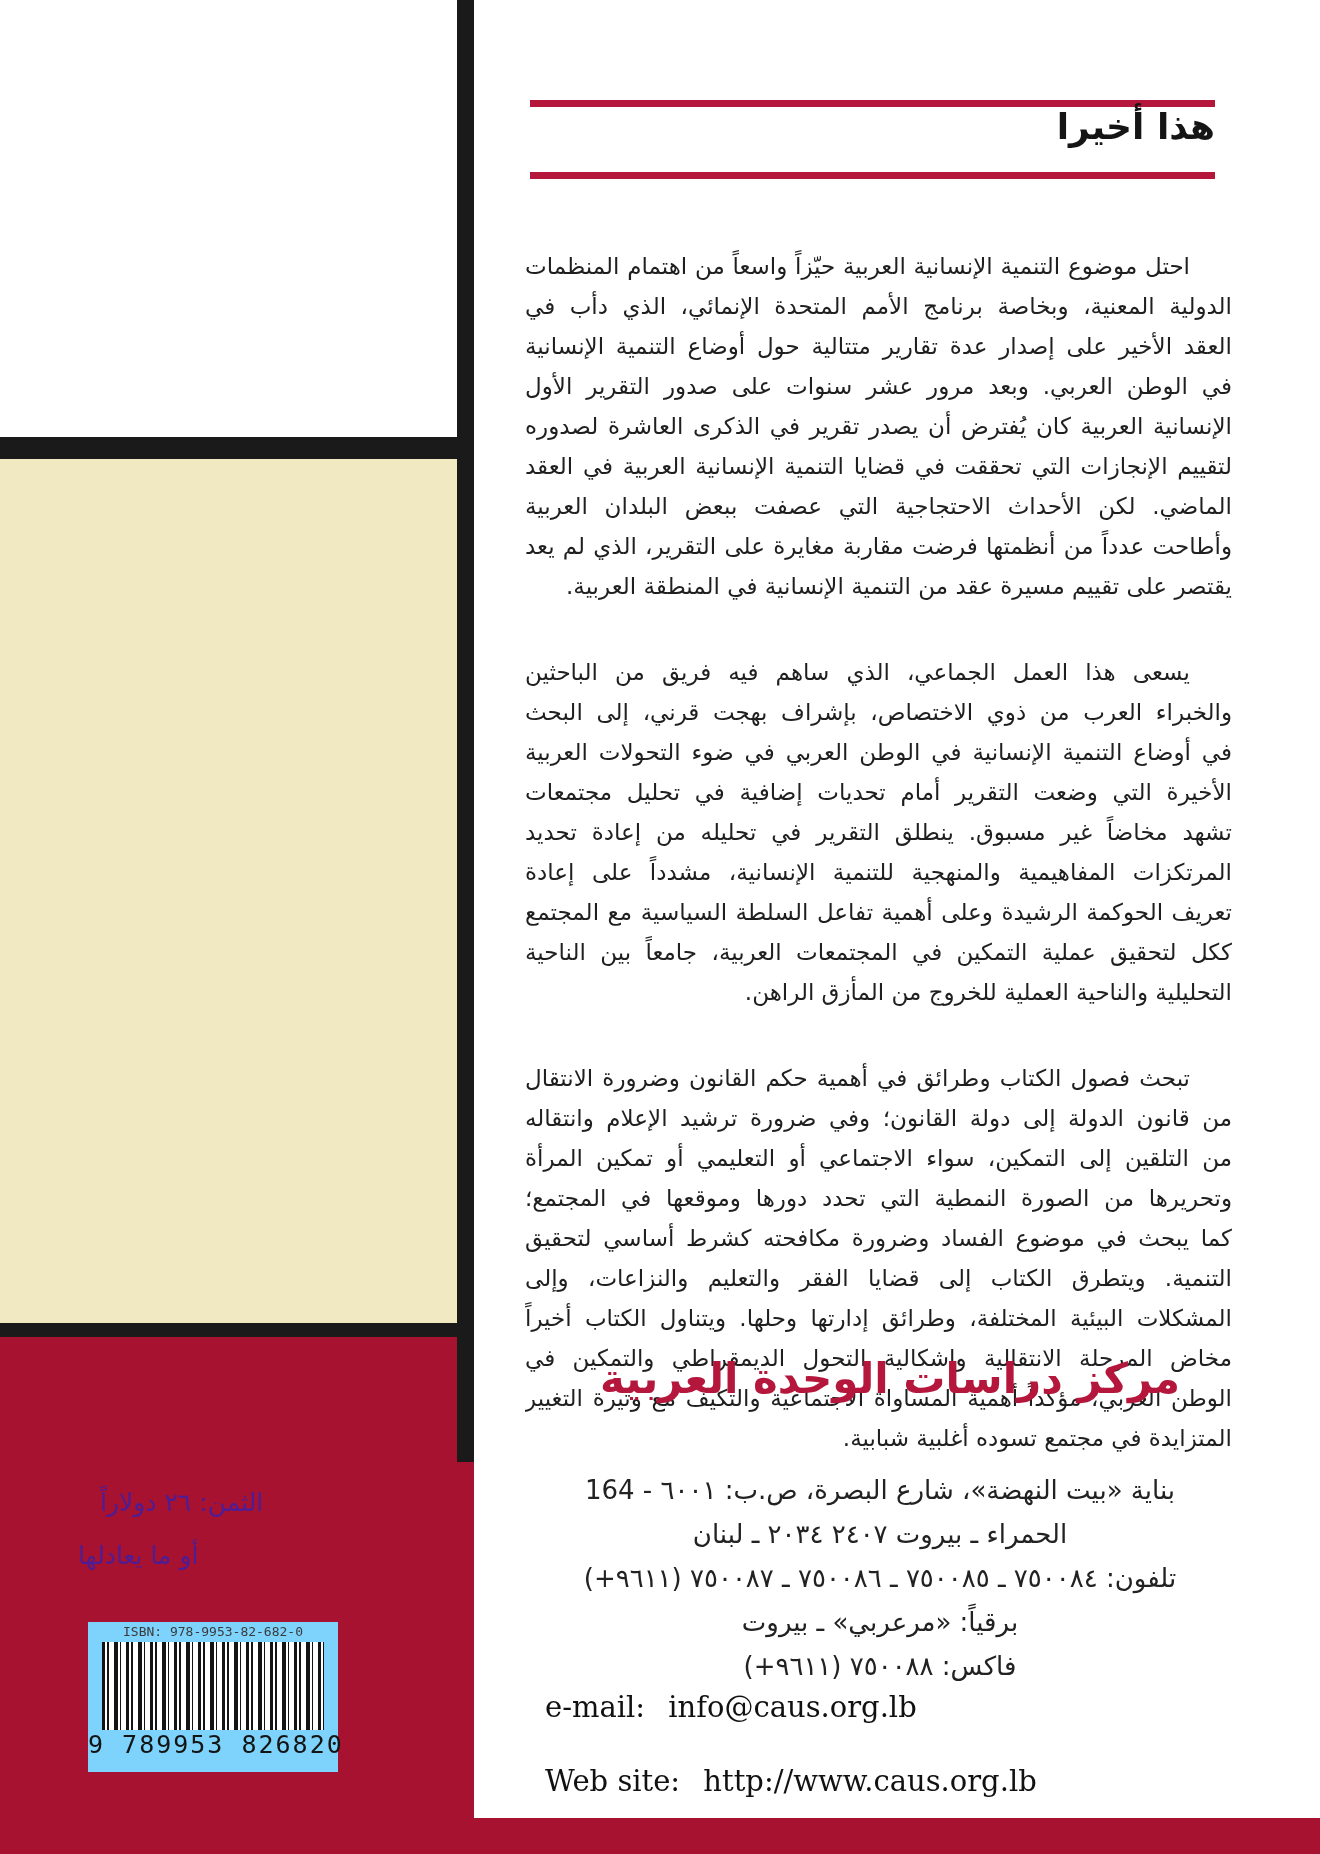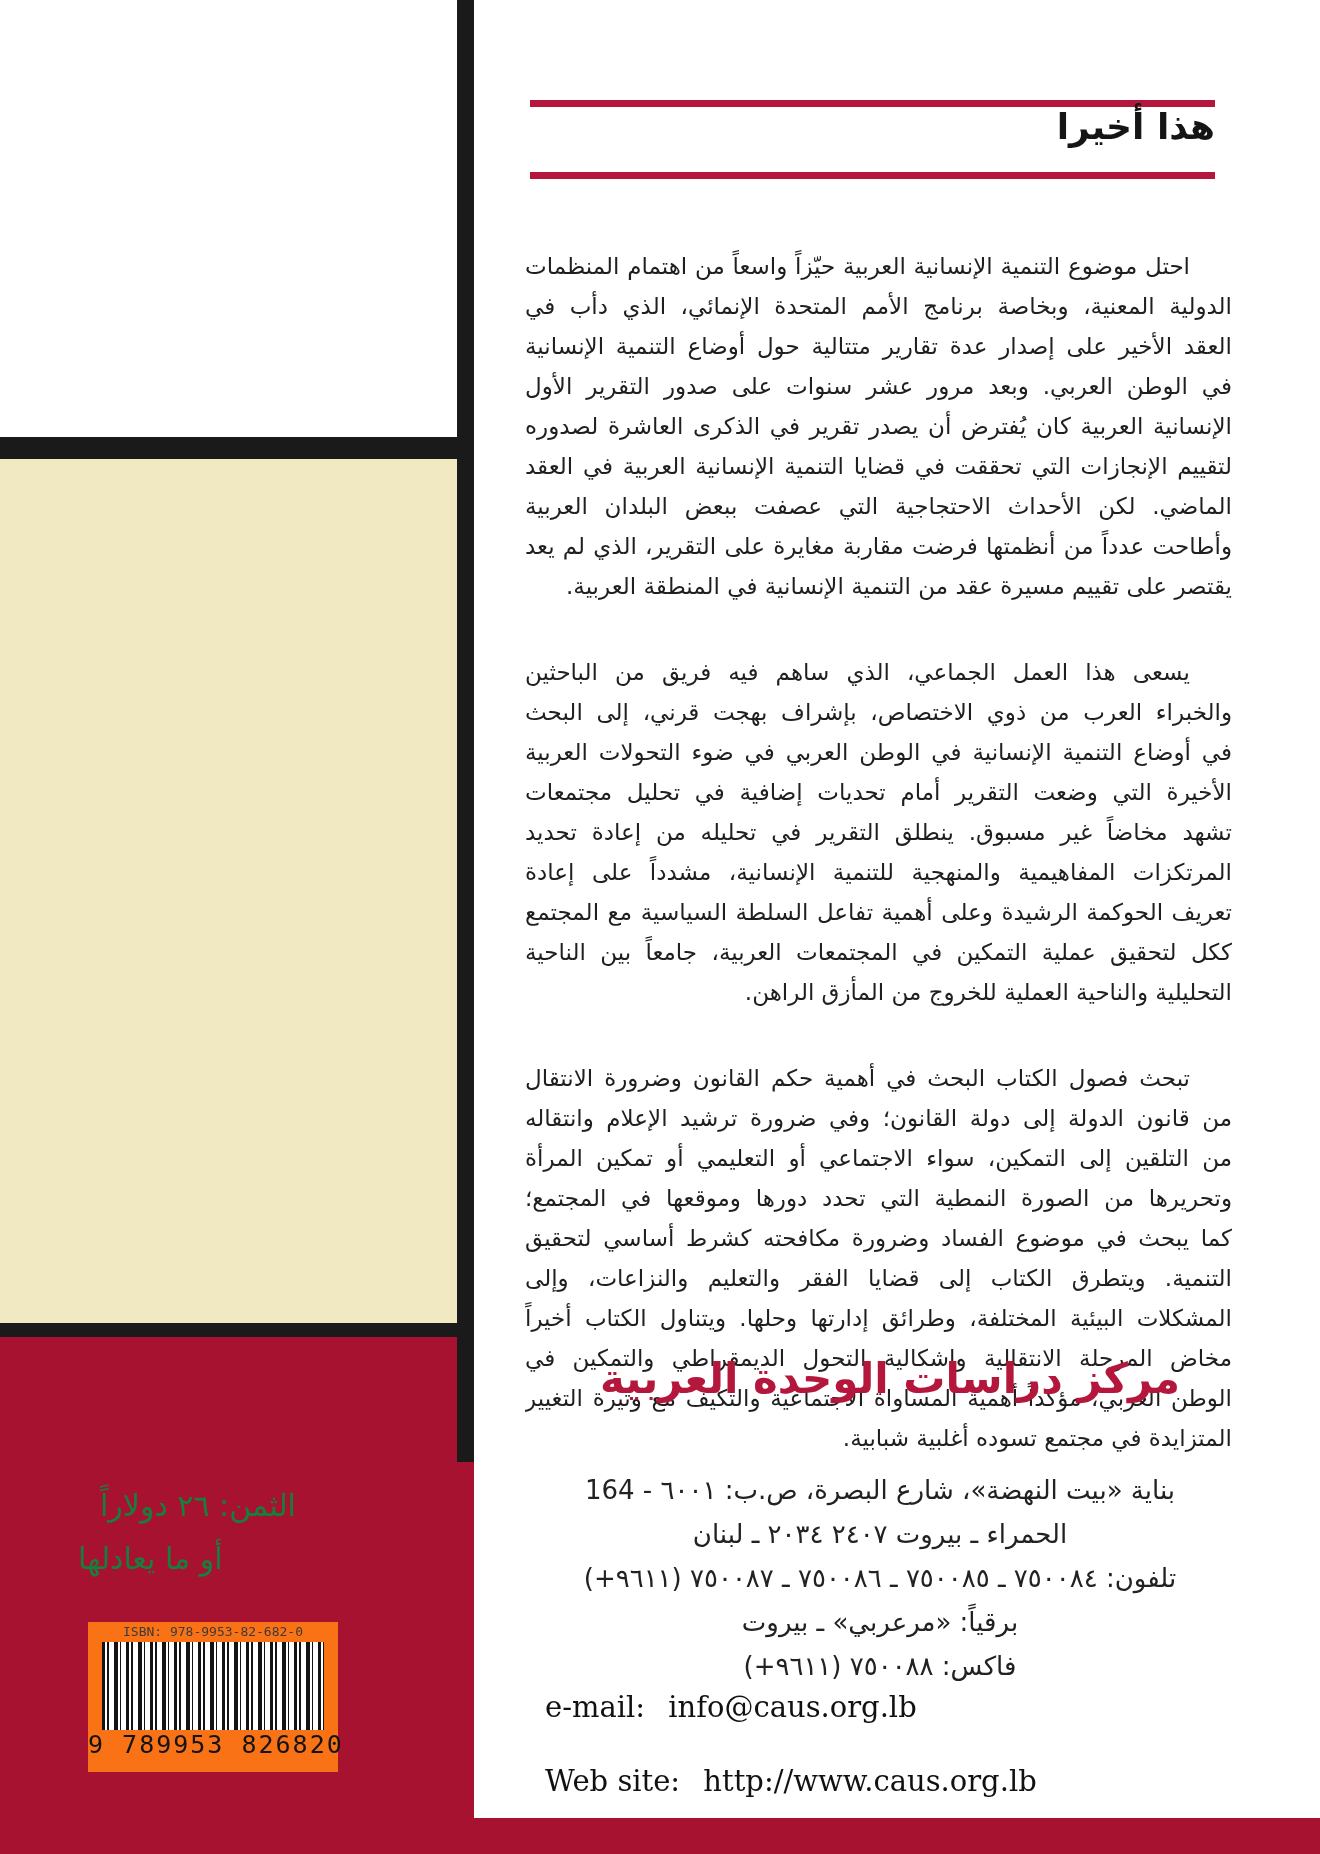--- a/index.html
+++ b/index.html
@@ -81,29 +81,29 @@
   .contact-line{
     position:absolute;left:545px;
     font-family:"DejaVu Serif",serif;
     font-size:29px;color:#111111;white-space:nowrap;
   }
   .email-line{top:1690px;}
   .web-line{top:1736px;margin-top:28px;}
   .contact-line .label{margin-right:14px;}
   
   .price-line{
-    position:absolute;direction:rtl;color:#15803d;
-    font-size:30px;white-space:nowrap;
+    position:absolute;direction:rtl;color:#4c1d95;
+    font-size:25px;white-space:nowrap;
   }
   .price-line-1{left:100px;top:1488px;}
   .price-line-2{left:78px;top:1541px;}
   
   .isbn-panel{
     position:absolute;left:88px;top:1622px;width:250px;height:150px;
-    background:#f97316;
+    background:#7dd3fc;
   }
   .isbn-label{
     margin-top:2px;
     text-align:center;
     font-family:"DejaVu Sans Mono",monospace;
     font-size:13px;color:#3a3a3a;
     white-space:nowrap;overflow:hidden;
   }
   .barcode-bars{
     margin:3px auto 0 auto;width:222px;height:88px;
@@ -154,21 +154,21 @@
         <div>والخبراء العرب من ذوي الاختصاص، بإشراف بهجت قرني، إلى البحث</div>
         <div>في أوضاع التنمية الإنسانية في الوطن العربي في ضوء التحولات العربية</div>
         <div>الأخيرة التي وضعت التقرير أمام تحديات إضافية في تحليل مجتمعات</div>
         <div>تشهد مخاضاً غير مسبوق. ينطلق التقرير في تحليله من إعادة تحديد</div>
         <div>المرتكزات المفاهيمية والمنهجية للتنمية الإنسانية، مشدداً على إعادة</div>
         <div>تعريف الحوكمة الرشيدة وعلى أهمية تفاعل السلطة السياسية مع المجتمع</div>
         <div>ككل لتحقيق عملية التمكين في المجتمعات العربية، جامعاً بين الناحية</div>
         <div class="last">التحليلية والناحية العملية للخروج من المأزق الراهن.</div>
       </div>
     <div class="para">
-        <div class="first">تبحث فصول الكتاب البحث في أهمية حكم القانون وضرورة الانتقال</div>
+        <div class="first">تبحث فصول الكتاب وطرائق في أهمية حكم القانون وضرورة الانتقال</div>
         <div>من قانون الدولة إلى دولة القانون؛ وفي ضرورة ترشيد الإعلام وانتقاله</div>
         <div>من التلقين إلى التمكين، سواء الاجتماعي أو التعليمي أو تمكين المرأة</div>
         <div>وتحريرها من الصورة النمطية التي تحدد دورها وموقعها في المجتمع؛</div>
         <div>كما يبحث في موضوع الفساد وضرورة مكافحته كشرط أساسي لتحقيق</div>
         <div>التنمية. ويتطرق الكتاب إلى قضايا الفقر والتعليم والنزاعات، وإلى</div>
         <div>المشكلات البيئية المختلفة، وطرائق إدارتها وحلها. ويتناول الكتاب أخيراً</div>
         <div>مخاض المرحلة الانتقالية وإشكالية التحول الديمقراطي والتمكين في</div>
         <div>الوطن العربي، مؤكداً أهمية المساواة الاجتماعية والتكيف مع وتيرة التغيير</div>
         <div class="last">المتزايدة في مجتمع تسوده أغلبية شبابية.</div>
       </div>

